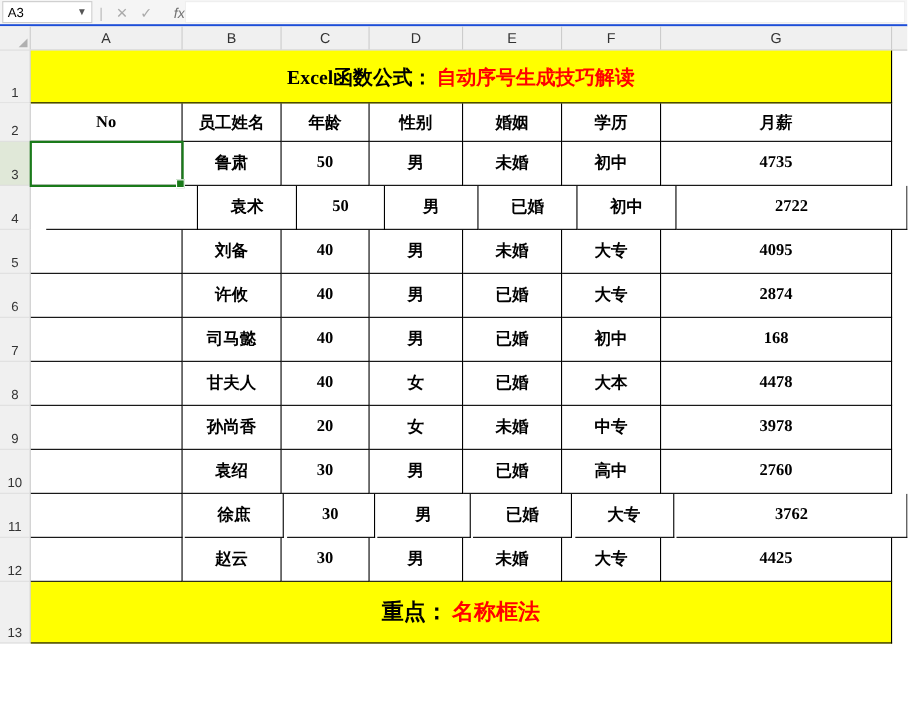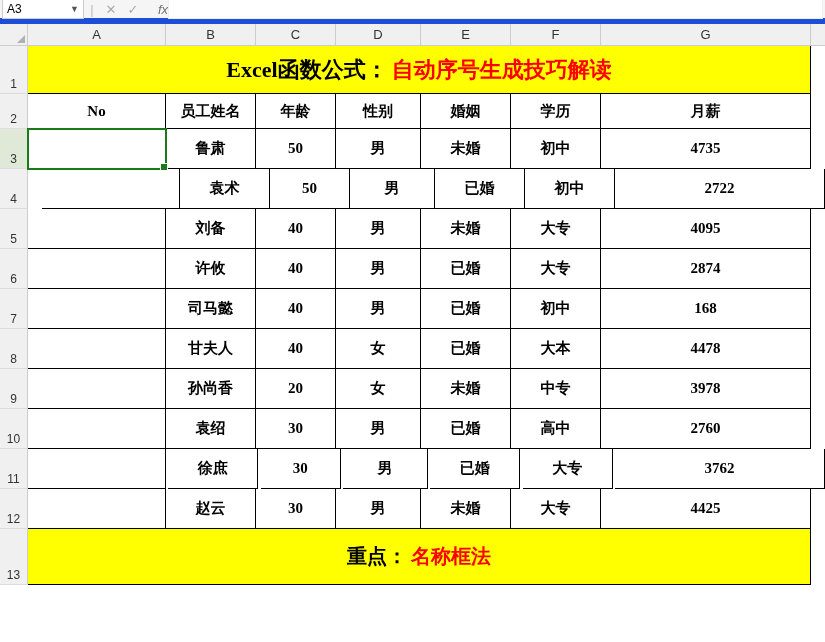--- a/index.html
+++ b/index.html
@@ -8,21 +8,21 @@
   font-size: 13px;
   background: #fff;
   width: 825px;
   height: 642px;
   overflow: hidden;
 }
 .formula-bar {
   display: flex;
   align-items: center;
   background: #f5f5f5;
-  border-bottom: 6px solid #1d4ed8;
+  border-bottom: 2px solid #1d4ed8;
   height: 24px;
 }
 .name-box {
   width: 82px;
   height: 20px;
   background: #fff;
   border: 1px solid #ccc;
   margin: 2px 0 2px 2px;
   display: flex;
   align-items: center;
@@ -120,21 +120,21 @@
   border-bottom: 1px solid #000;
   display: flex;
   align-items: center;
   justify-content: center;
   font-size: 15px;
   font-weight: bold;
   font-family: "SimSun", "Microsoft YaHei", serif;
 }
 .title-row .cell {
   background: #ffff00;
-  font-size: 22px;
+  font-size: 18px;
 }
 .title-black { color: #000; }
 .title-red { color: #ff0000; margin-left: 4px; }
 .footer-row .cell {
   background: #ffff00;
   font-size: 20px;
 }
 .sel-cell {
   outline: 2px solid #1a7a1a;
   outline-offset: -1px;

